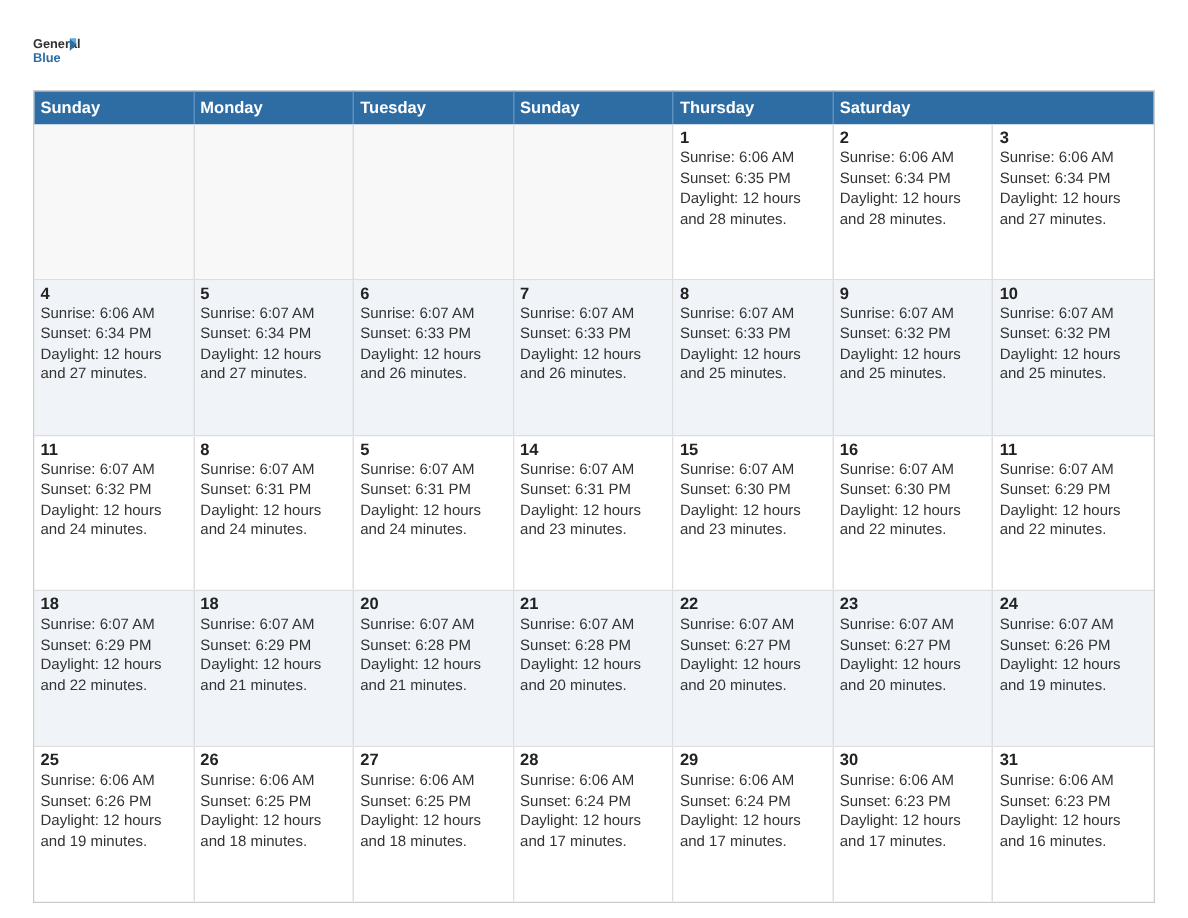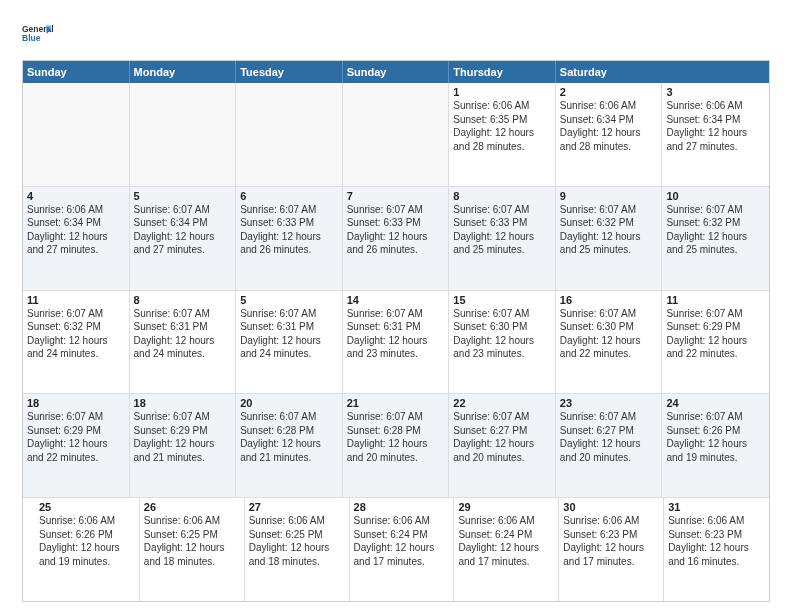--- a/index.html
+++ b/index.html
@@ -70,21 +70,21 @@
       flex: 1;
       display: flex;
       flex-direction: column;
     }
     .cal-row {
       display: grid;
       grid-template-columns: repeat(7, 1fr);
       flex: 1;
       border-bottom: 1px solid #ddd;
     }
-    .cal-row:last-child { border-bottom: none; margin-left: 12px; }
+    .cal-row:last-child { border-bottom: none; }
     .cal-cell {
       border-right: 1px solid #ddd;
       padding: 3px 4px;
       font-size: 9.2px;
       color: #333;
       background: #fff;
       vertical-align: top;
       min-height: 0;
       overflow: hidden;
     }

